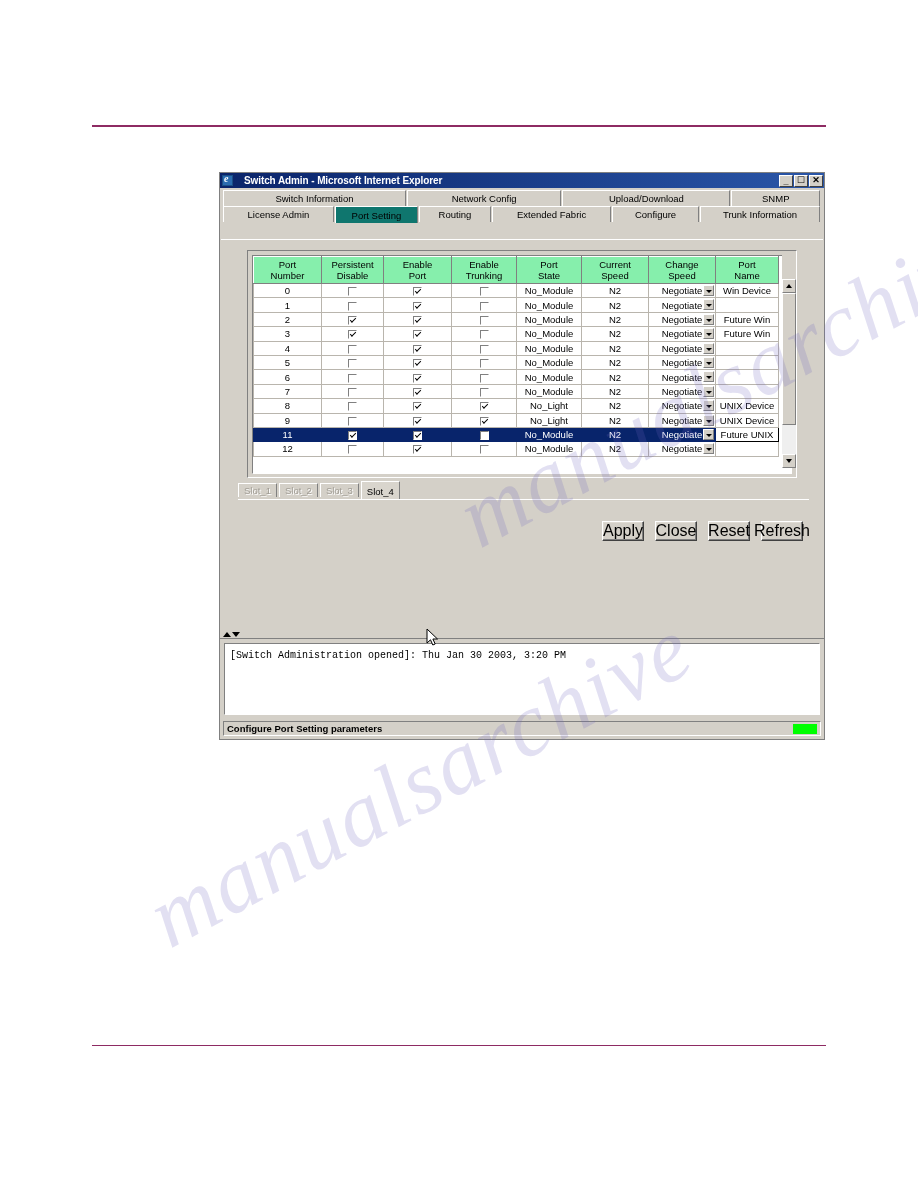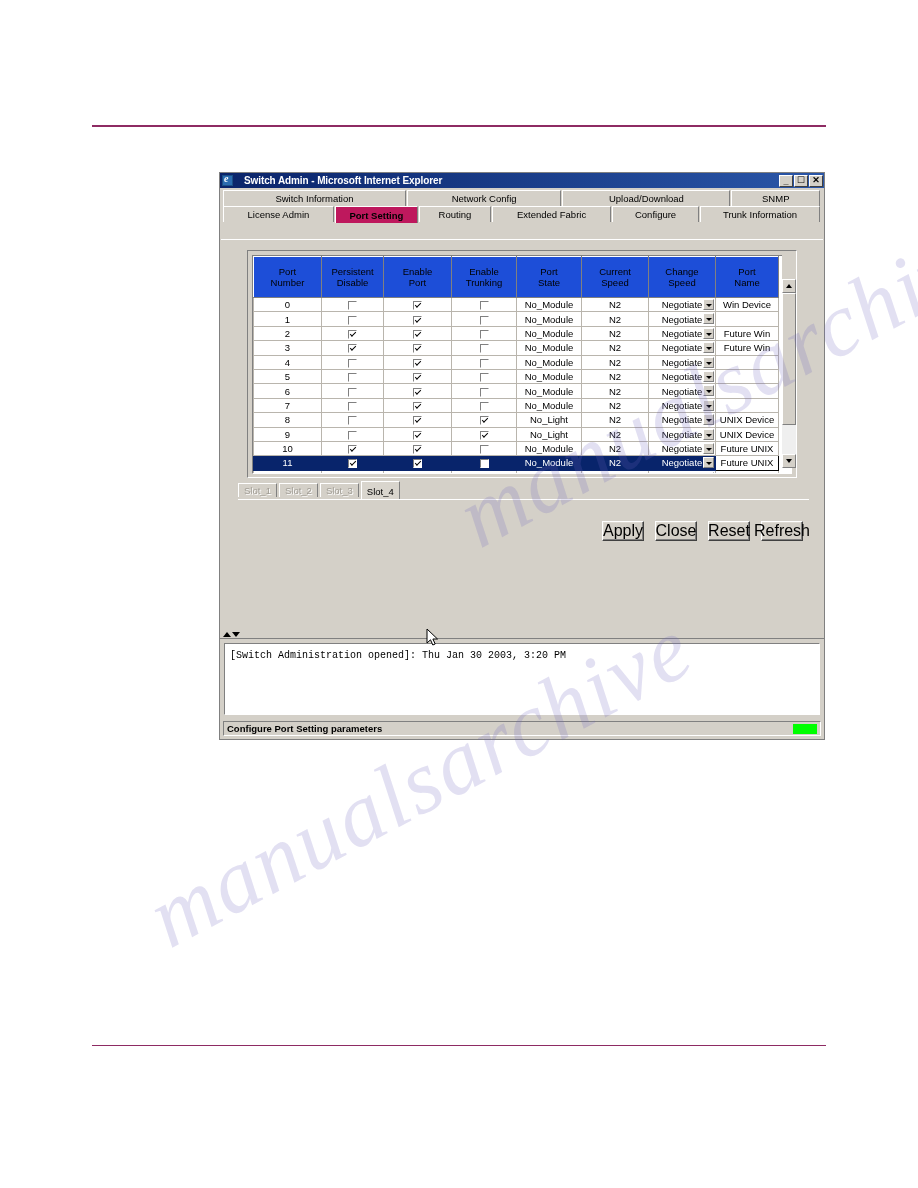--- a/index.html
+++ b/index.html
@@ -141,23 +141,23 @@
     display: flex;
     align-items: center;
     justify-content: center;
     box-sizing: border-box;
     margin-right: 1px;
     height: 16px;
     white-space: nowrap;
     overflow: hidden;
   }
   .tab.active {
-    background: #be185d;
+    background: #0f766e;
     border-color: #ffffff #808080 transparent #ffffff;
-    font-weight: bold;
+    font-weight: normal;
     z-index: 5;
     height: 17px;
   }
   .tabrow.row2 .tab { border-top-color: #ffffff; }
 
   
   .panel {
     position: absolute;
     left: 1px; right: 1px;
     top: 66px;
@@ -190,24 +190,24 @@
     overflow: hidden;
   }
   table.port-table {
     border-collapse: collapse;
     table-layout: fixed;
     width: 525px;
     font-size: 9.5px;
     color: #000;
   }
   table.port-table th {
-    background: #1d4ed8;
+    background: #86efac;
     border: 1px solid;
     border-color: #ffffff #808080 #808080 #ffffff;
-    height: 41px;
+    height: 27px;
     font-weight: normal;
     font-size: 9.5px;
     line-height: 11px;
     padding: 0;
     box-sizing: border-box;
   }
   table.port-table td {
     border: 1px solid #b9b5ad;
     height: 14.4px;
     padding: 0;
@@ -661,30 +661,20 @@
                 <tr class="">
                   <td>9</td>
                   <td><span class="cb"></span></td>
                   <td><span class="cb on"></span></td>
                   <td><span class="cb on"></span></td>
                   <td>No_Light</td>
                   <td>N2</td>
                   <td class="speed-cell"><span>Negotiate</span><span class="arrow"></span></td>
                   <td class="name-cell">UNIX Device</td>
                 </tr>
-                <tr class="">
-                  <td>10</td>
-                  <td><span class="cb on"></span></td>
-                  <td><span class="cb on"></span></td>
-                  <td><span class="cb"></span></td>
-                  <td>No_Module</td>
-                  <td>N2</td>
-                  <td class="speed-cell"><span>Negotiate</span><span class="arrow"></span></td>
-                  <td class="name-cell">Future UNIX</td>
-                </tr>
                 <tr class="sel">
                   <td>11</td>
                   <td><span class="cb on"></span></td>
                   <td><span class="cb on"></span></td>
                   <td><span class="cb"></span></td>
                   <td>No_Module</td>
                   <td>N2</td>
                   <td class="speed-cell"><span>Negotiate</span><span class="arrow"></span></td>
                   <td class="name-cell">Future UNIX</td>
                 </tr>

